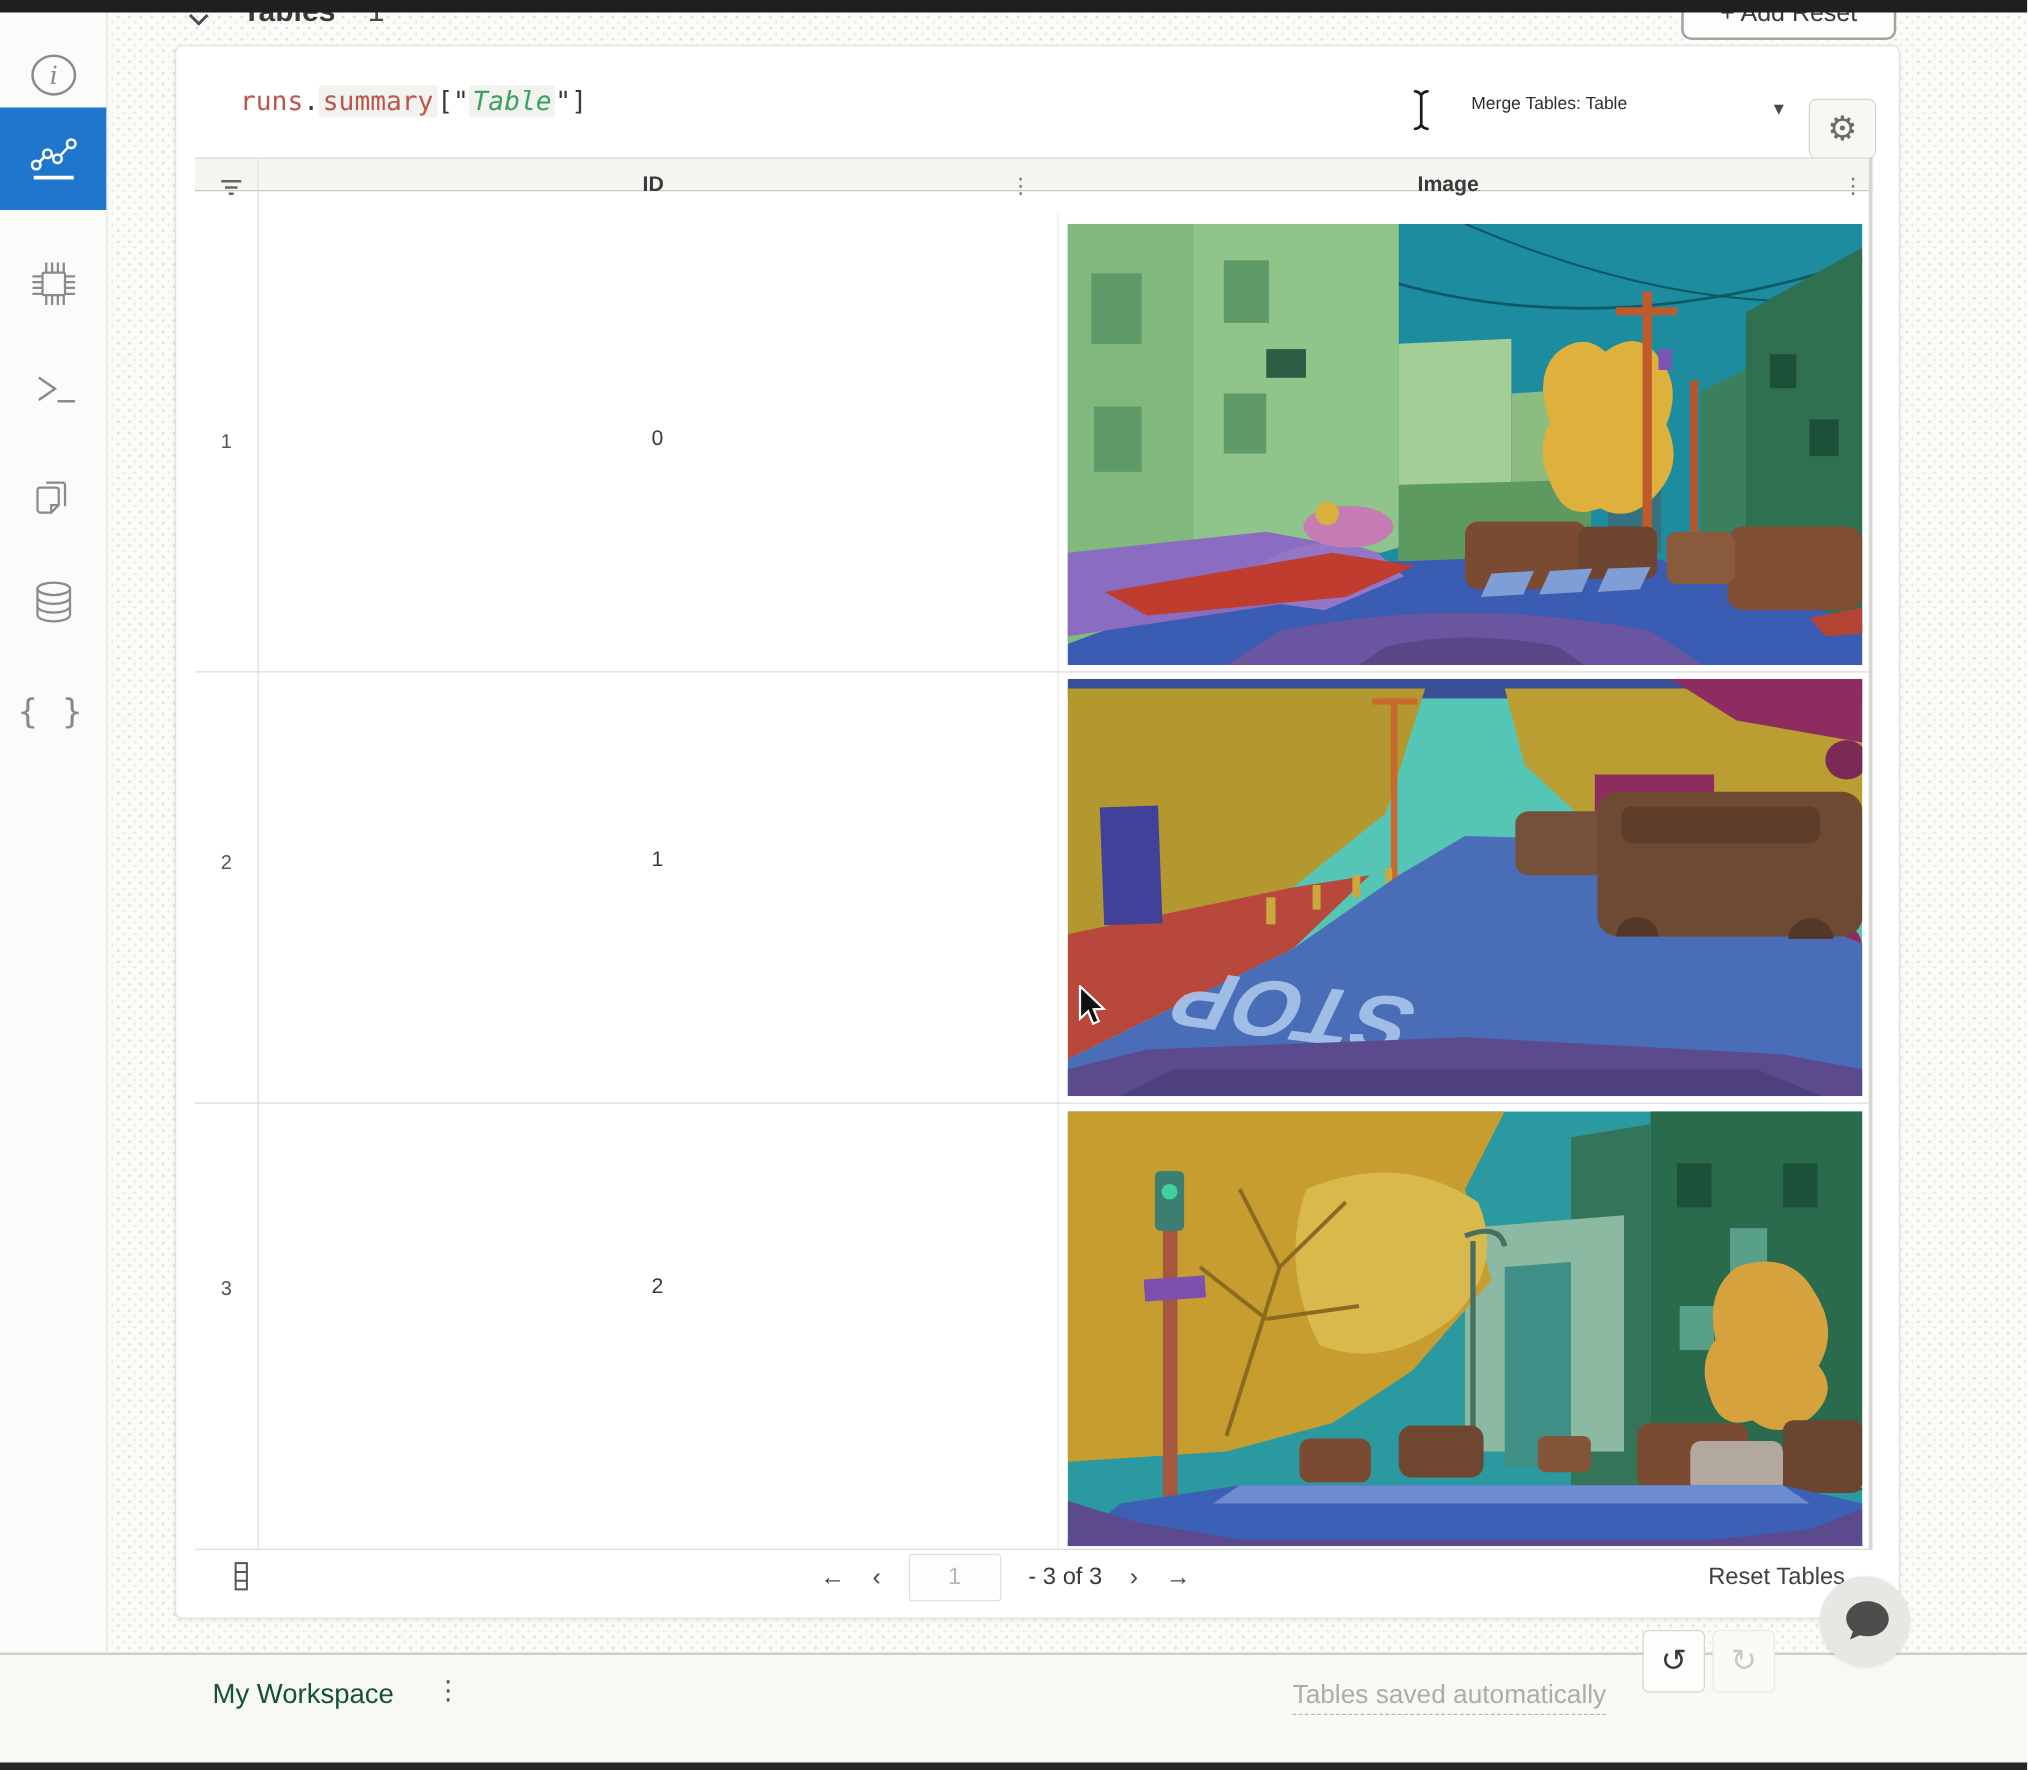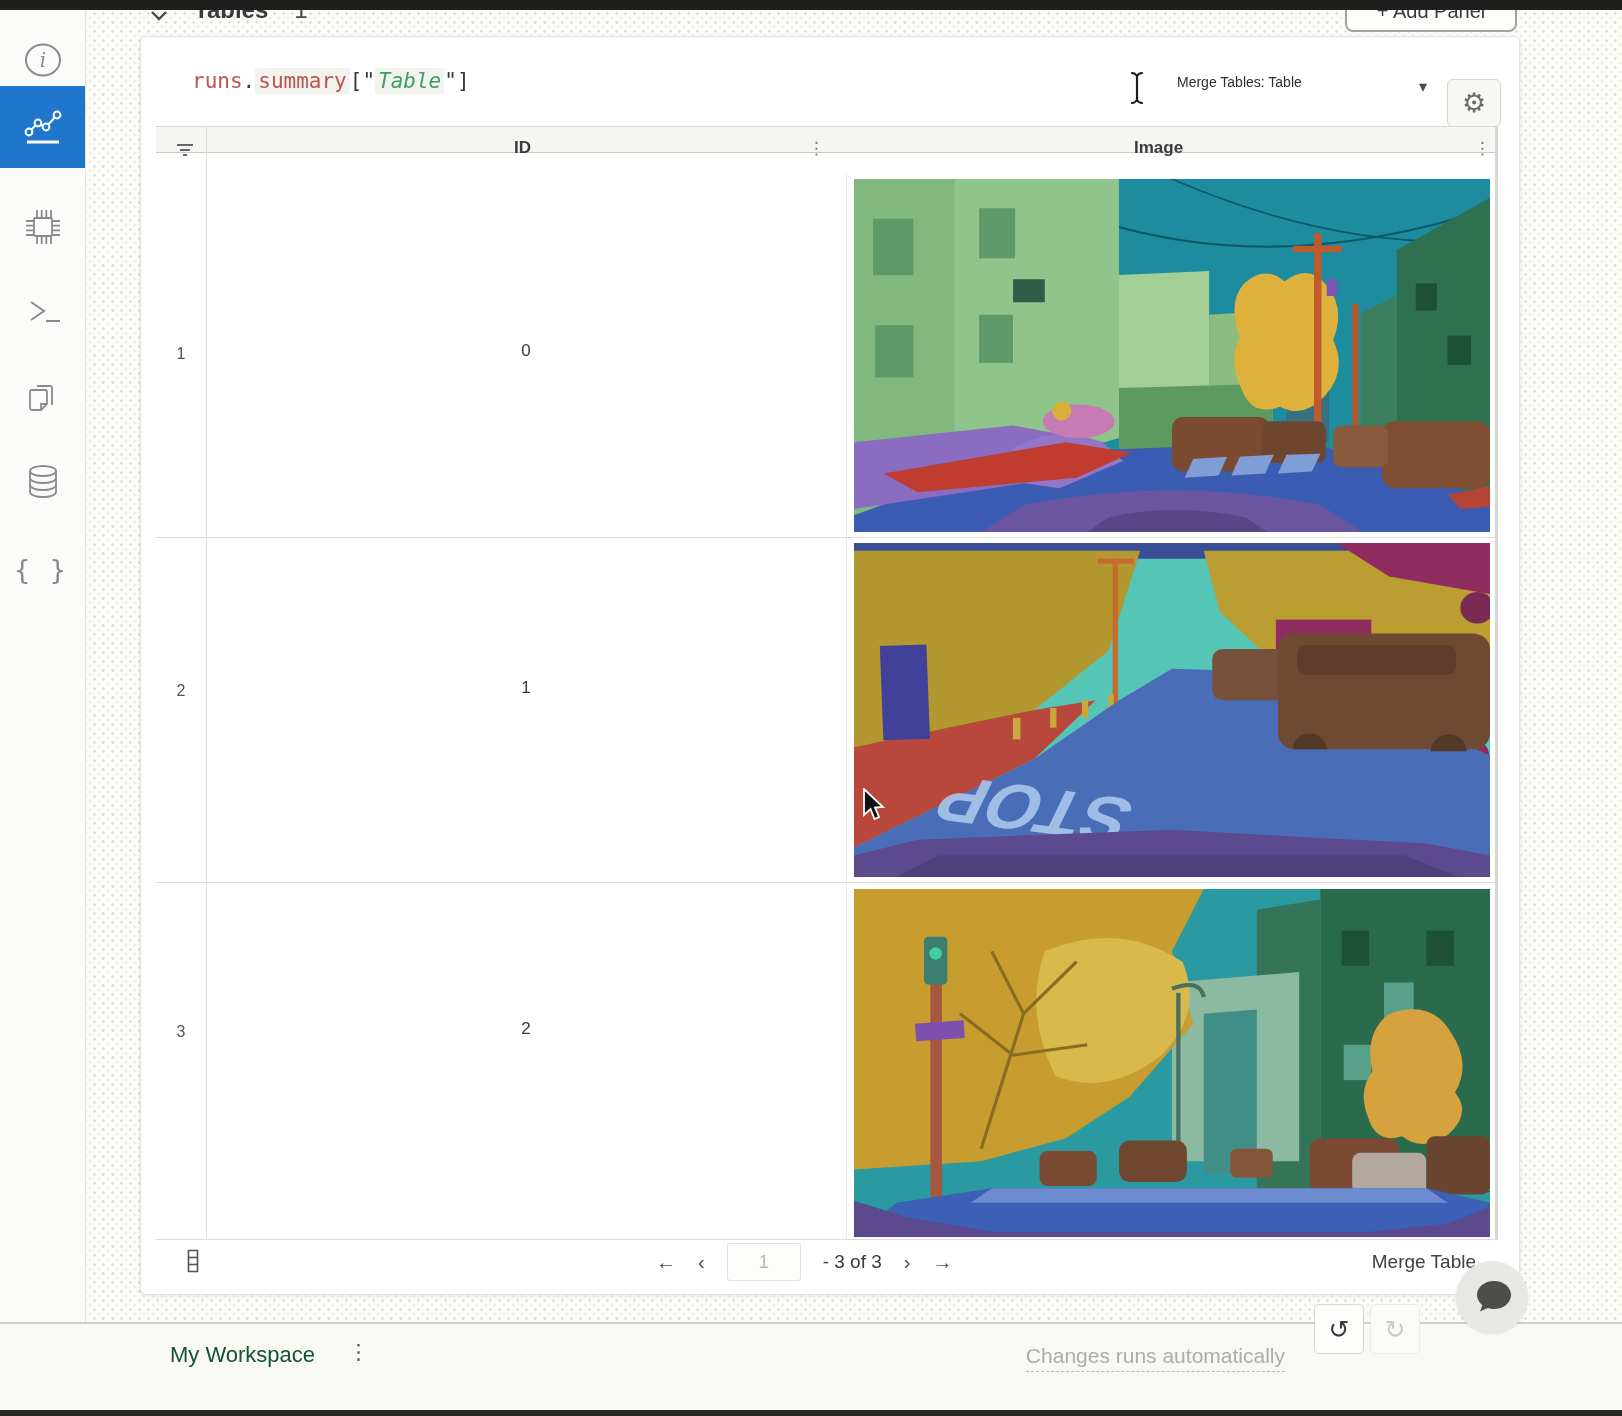--- a/index.html
+++ b/index.html
@@ -72,21 +72,21 @@
 <div class="screen">
 
   <div class="abs page-title">
     <svg width="18" height="12" viewBox="0 0 18 12" style="margin-top:14px">
       <polyline points="2,2 9,9 16,2" fill="none" stroke="#4a4a4a" stroke-width="2.4"></polyline>
     </svg>
     <span>Tables</span>
     <span style="font-weight:400;color:#4a4a4a;">1</span>
   </div>
   <div class="abs add-panel">
-    <span>+ Add Panel</span>
+    <span>+ Add Reset</span>
   </div>
 
   <aside class="abs sidebar">
     <div class="side-item" style="top:18px">
       <svg width="40" height="36" viewBox="0 0 40 36">
           <ellipse cx="20" cy="18" rx="17" ry="15.5" fill="none" stroke="#8a8a8a" stroke-width="2"></ellipse>
           <text x="20" y="25" font-family="DejaVu Serif,serif" font-style="italic" font-size="20" fill="#8a8a8a" text-anchor="middle">i</text>
         </svg>
     </div>
     <div class="side-item active" style="top:76px">
@@ -292,29 +292,29 @@
         <line x1="2.5" y1="15.5" x2="11.5" y2="15.5" stroke="#555" stroke-width="1.6"></line>
       </svg>
       <div class="pager">
         <span>←</span>
         <span>‹</span>
         <input class="page-input" value="1" style="">
         <span class="range">- 3 of 3</span>
         <span>›</span>
         <span>→</span>
       </div>
-      <div class="reset">Merge Table</div>
+      <div class="reset">Reset Tables</div>
     </div>
   </section>
 
   <div class="abs divline"></div>
   <div class="abs wsbar">
     <div class="ws-label">My Workspace</div>
     <div class="ws-kebab">⋮</div>
-    <div class="status">Changes runs automatically</div>
+    <div class="status">Tables saved automatically</div>
     <div class="histbtn undo">↺</div>
     <div class="histbtn redo">↻</div>
   </div>
 
   <div class="abs chat">
     <svg width="44" height="44" viewBox="0 0 44 44">
       <path d="M24,6 c9.6,0 17,6.3 17,14 c0,7.8 -7.4,14 -17,14 c-2.2,0 -4.3,-0.3 -6.2,-0.9 L10,36.5 l2.3,-6.3 C9.6,27.7 7,24.1 7,20 c0,-7.7 7.4,-14 17,-14 z" fill="#4d4d4b"></path>
     </svg>
   </div>
 

